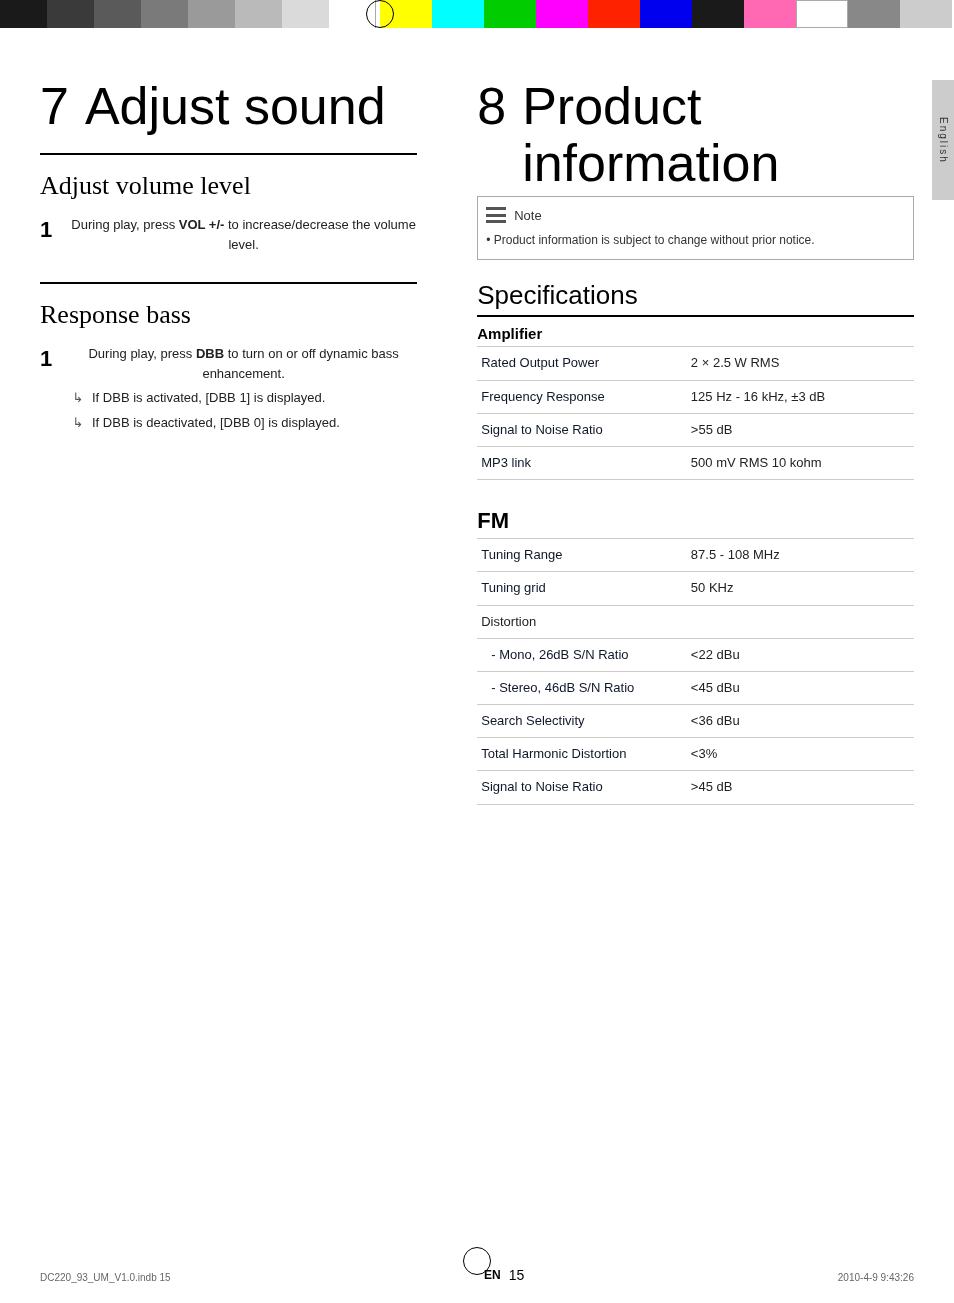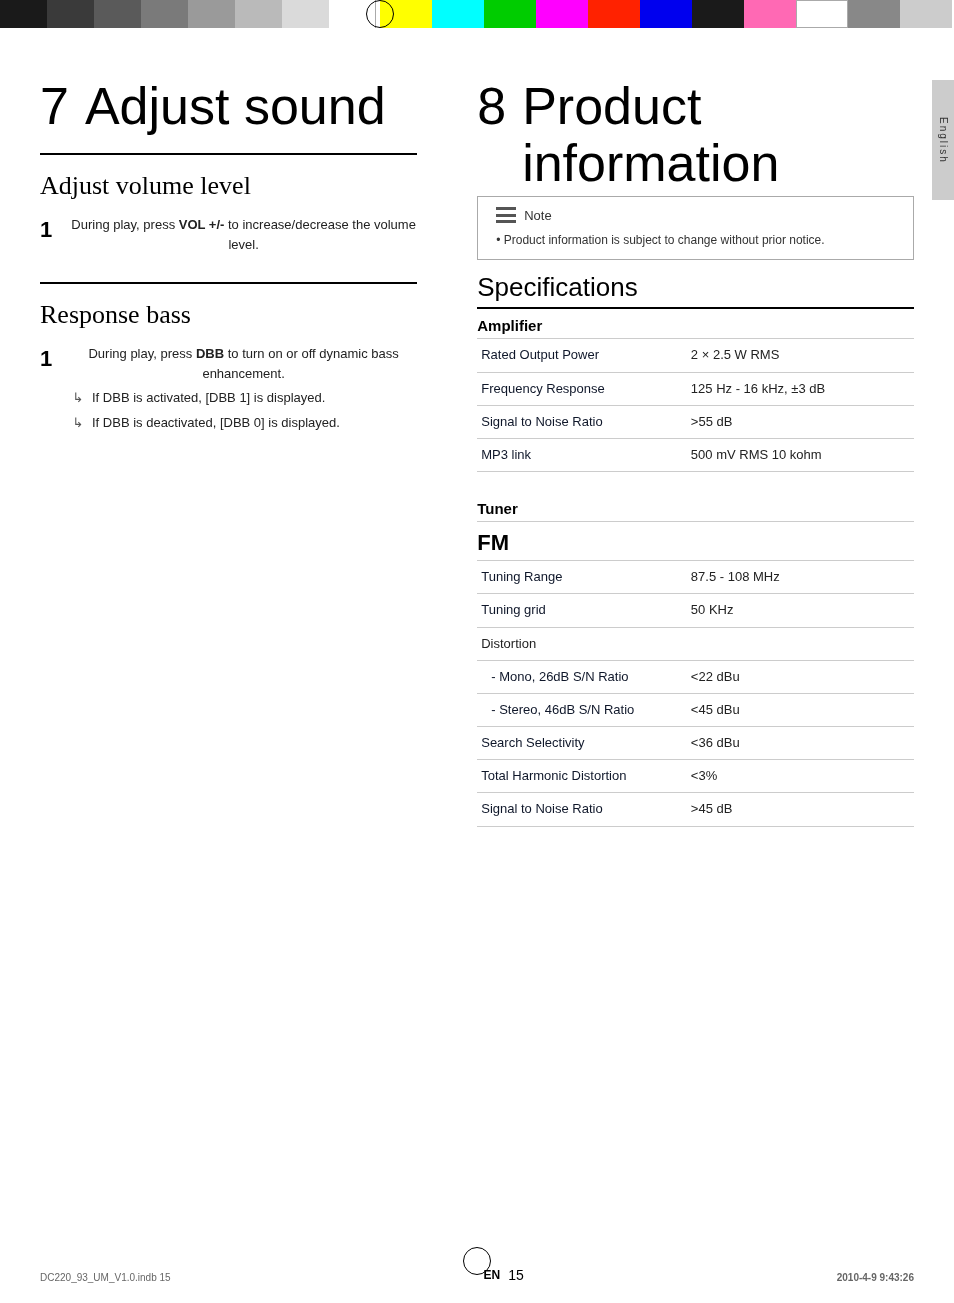--- a/index.html
+++ b/index.html
@@ -133,22 +133,22 @@
     .arrow-symbol {
       margin-right: 6px;
       font-size: 13px;
       color: #555;
       min-width: 16px;
     }
 
     
     .note-box {
       border: 1px solid #aaa;
-      padding: 10px 18px;
-      margin-bottom: 12px;
+      padding: 10px 8px;
+      margin-bottom: 20px;
       background: #fff;
     }
     .note-header {
       display: flex;
       align-items: center;
       margin-bottom: 8px;
     }
     .note-icon {
       width: 20px;
       height: 16px;
@@ -255,21 +255,20 @@
     }
 
     .bottom-left {
       font-size: 10px;
       color: #666;
     }
 
     .bottom-right {
       font-size: 10px;
       color: #666;
-      font-weight: bold;
     }
 
     .page-number-area {
       display: flex;
       align-items: center;
       gap: 8px;
     }
 
     .lang-en {
       font-size: 12px;
@@ -412,21 +411,20 @@
           <td>&gt;55 dB</td>
         </tr>
         <tr>
           <td>MP3 link</td>
           <td>500 mV RMS 10 kohm</td>
         </tr>
       </tbody>
     </table>
 
     <div class="tuner-section">
-      <div class="tuner-header">Tuner</div>
       <div class="fm-header">FM</div>
       <table class="spec-table">
         <tbody>
           <tr>
             <td>Tuning Range</td>
             <td>87.5 - 108 MHz</td>
           </tr>
           <tr>
             <td>Tuning grid</td>
             <td>50 KHz</td>

